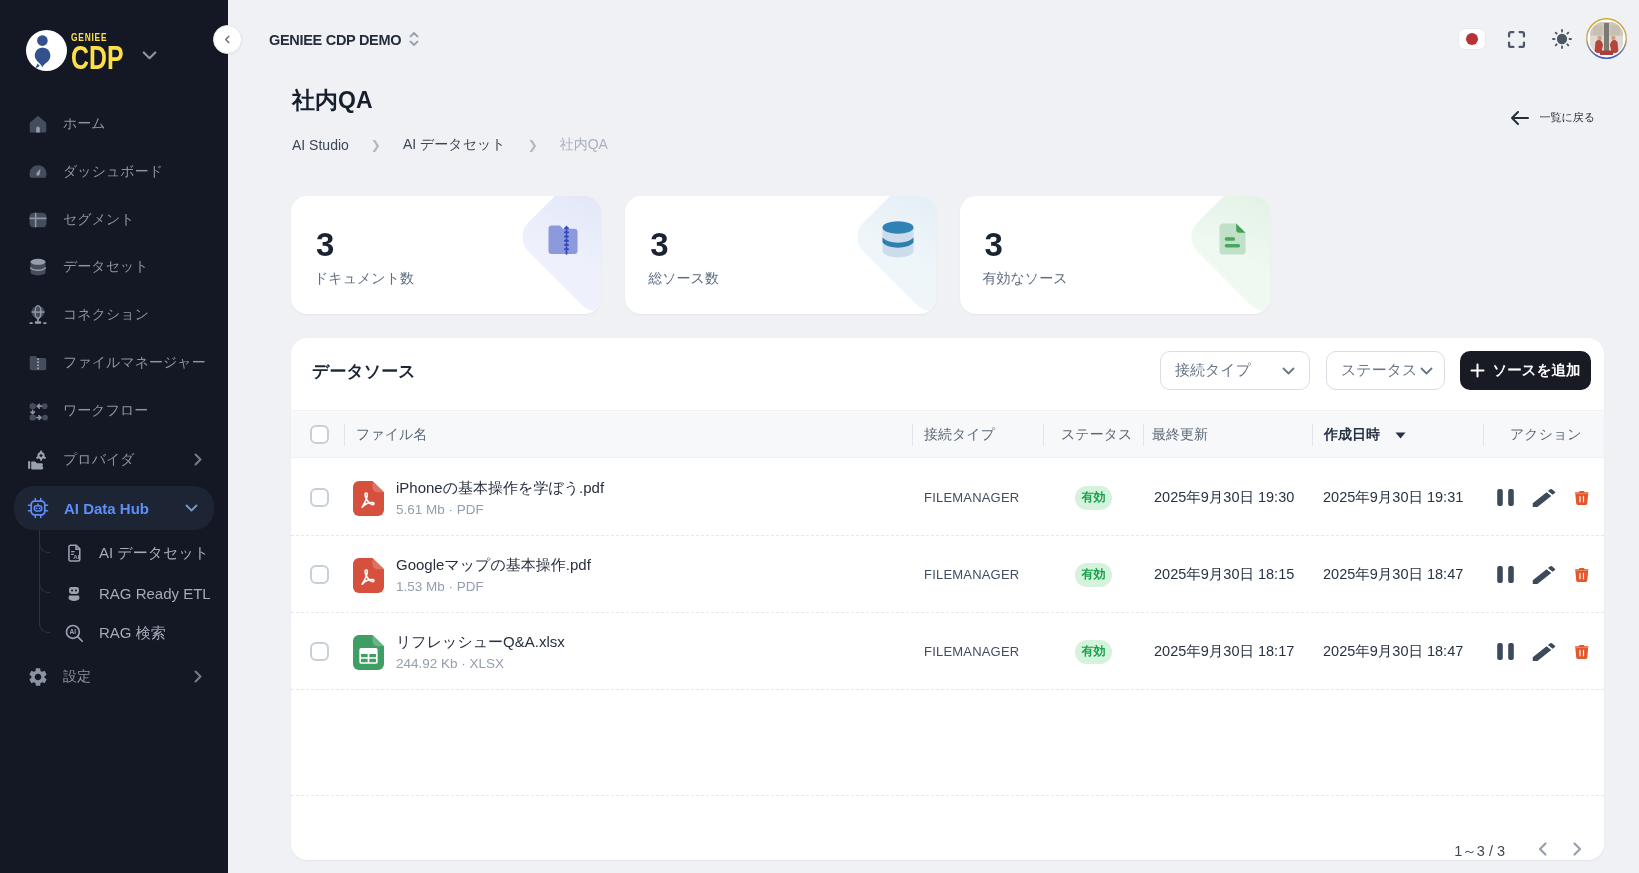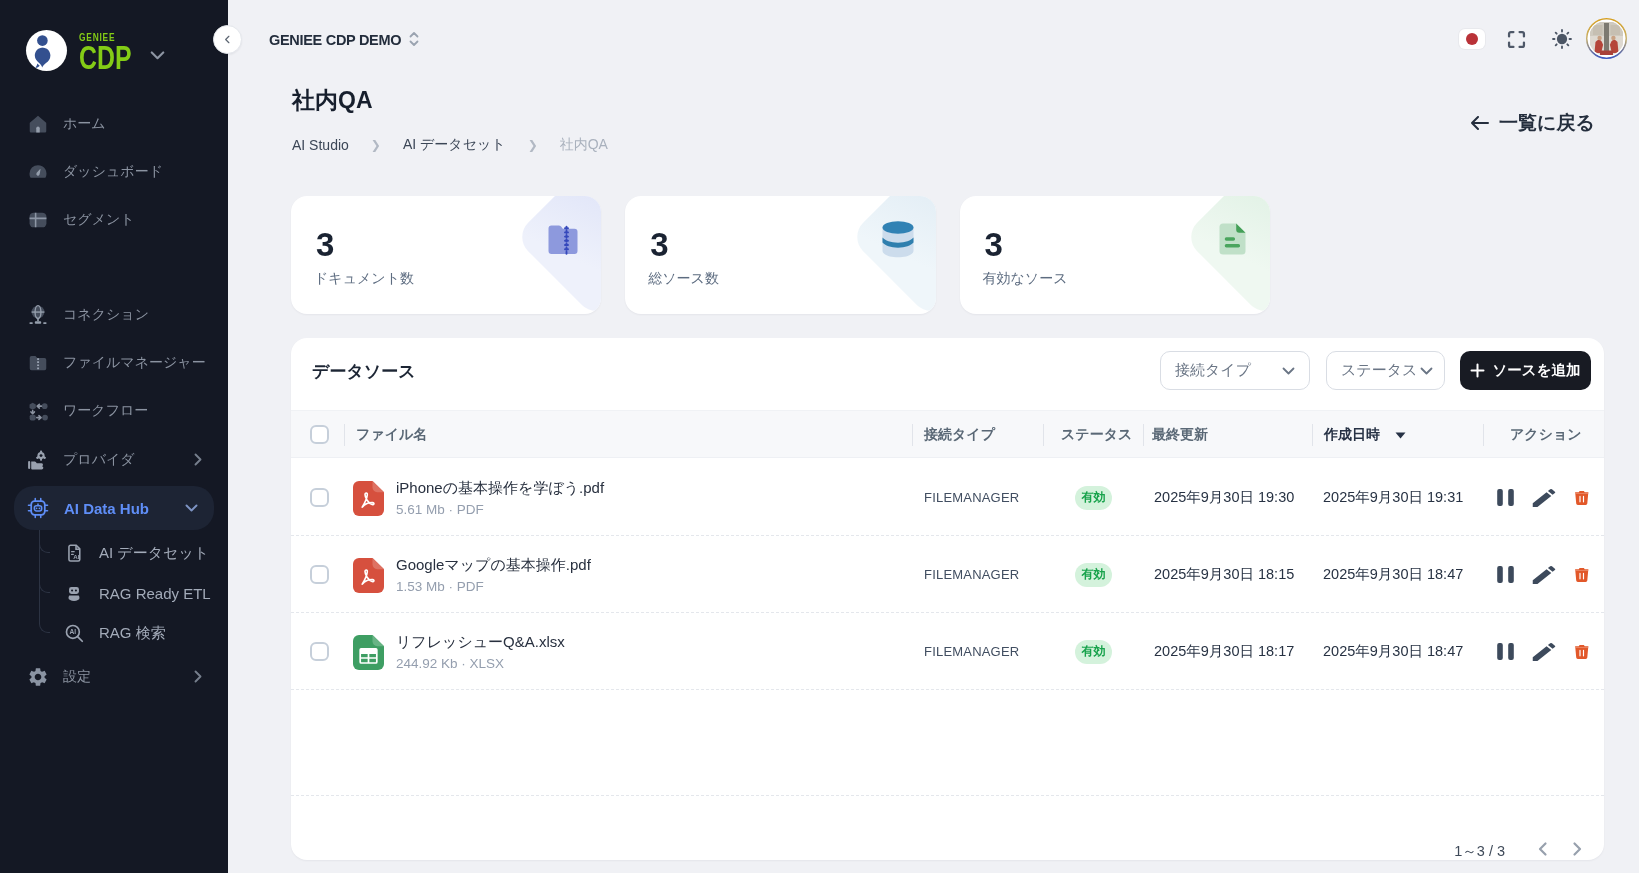--- a/index.html
+++ b/index.html
@@ -3,21 +3,21 @@
 <meta charset="utf-8">
 <style>
 *{margin:0;padding:0;box-sizing:border-box}
 html,body{width:1639px;height:873px;overflow:hidden}
 body{font-family:"Liberation Sans",sans-serif;background:#f0f1f5;position:relative;color:#1b2433}
 .abs{position:absolute}
 
 .sb{position:absolute;left:0;top:0;width:228px;height:873px;background:#141824}
 .logo{position:absolute;left:26px;top:30px;display:flex;align-items:center}
 .logo .mark{width:41px;height:41px;border-radius:50%;background:#fff;position:relative}
-.logo .gtxt{margin-left:12px;color:#84cc16}
+.logo .gtxt{margin-left:4px;color:#fde047}
 .logo .g1{font-size:9.5px;font-weight:700;letter-spacing:.9px;line-height:11px;transform:scale(.88,1.22);transform-origin:0 100%}
 .logo .g2{font-size:27px;font-weight:700;line-height:27px;letter-spacing:0;transform:scale(.92,1.26);transform-origin:0 30%}
 .logo .chev{margin-left:14px;margin-top:10px}
 .mi{position:absolute;left:0;width:228px;height:47px;display:flex;align-items:center}
 .mi .ic{position:absolute;left:27px;width:22px;height:22px}
 .mi .tx{position:absolute;left:63px;font-size:14px;color:#8b93a1}
 .mi .arr{position:absolute;right:26px;color:#767f8d}
 .mi-act{left:14px;width:200px;height:44px;background:#1d2434;border-radius:20px}
 .mi-act .ic{left:13px}
 .mi-act .tx{left:50px;color:#5f8ef7;font-weight:700;font-size:15px}
@@ -29,41 +29,41 @@
 .collapse{position:absolute;left:213px;top:25px;width:29px;height:29px;border-radius:50%;background:#fff;border:1px solid #e4e7ec;color:#5d6673;font-size:14px;display:flex;align-items:center;justify-content:center;box-shadow:0 1px 2px rgba(16,24,40,.06)}
 
 .tb-title{position:absolute;left:269px;top:32px;font-size:14.5px;font-weight:700;color:#232d3c;letter-spacing:-.3px}
 .flag{position:absolute;left:1459px;top:29px;width:26px;height:20px;background:#fff;border-radius:6px;box-shadow:0 0 0 1px rgba(0,0,0,.03)}
 .flag i{position:absolute;left:7px;top:4px;width:12px;height:12px;border-radius:50%;background:#b93238}
 
 .h1{position:absolute;left:292px;top:85px;font-size:23px;font-weight:700;color:#171f2d}
 .crumbs{position:absolute;left:292px;top:136px;font-size:14px;color:#3b4656;display:flex;align-items:center}
 .crumbs .sep{color:#b2b9c4;margin:0 22px;font-size:12px}
 .crumbs .cur{color:#a9b1bd}
-.back{position:absolute;right:44px;top:110px;font-size:19px;font-weight:700;color:#242e3d;display:flex;align-items:center;gap:10px}
+.back{position:absolute;right:44px;top:110px;font-size:11px;font-weight:400;color:#242e3d;display:flex;align-items:center;gap:10px}
 
 .stats{position:absolute;left:291px;top:196px;width:1313px;display:grid;grid-template-columns:repeat(4,1fr);grid-gap:24px}
 .scard{position:relative;height:118px;background:#fff;border-radius:16px;overflow:hidden;box-shadow:0 1px 2px rgba(16,24,40,.05)}
 .wedge{position:absolute;top:-17px;right:-53px;width:116px;height:116px;border-radius:20px;transform:rotate(45deg)}
 .w1{background:linear-gradient(160deg,#dce1f7 0%,#eef1fb 70%)}
 .w2{background:linear-gradient(160deg,#deeaf3 0%,#eff6fa 70%)}
 .w3{background:linear-gradient(160deg,#dcefe1 0%,#eff8f1 70%)}
 .w4{background:linear-gradient(160deg,#f8e8cb 0%,#fcf4e2 70%)}
 .snum{position:absolute;left:25px;top:30px;font-size:33px;font-weight:700;color:#1a2332;letter-spacing:0}
 .slab{position:absolute;left:23px;top:74px;font-size:14px;color:#5d6c80}
 .sic{position:absolute;top:24px;right:20px;width:36px;height:38px}
 
 .tcard{position:absolute;left:291px;top:338px;width:1313px;height:522px;background:#fff;border-radius:16px;box-shadow:0 1px 2px rgba(16,24,40,.05)}
 .tc-title{position:absolute;left:21px;top:22px;font-size:17px;font-weight:700;color:#1c2534}
 .sel{position:absolute;top:13px;height:39px;border:1px solid #d9dde4;border-radius:10px;background:#fff;font-size:15px;color:#6a7585;display:flex;align-items:center}
 .sel1{left:869px;width:150px;padding-left:14px}
 .sel2{left:1035px;width:119px;padding-left:14px}
 .addbtn{position:absolute;left:1169px;top:13px;width:131px;height:39px;background:#181b23;color:#fff;border-radius:10px;font-size:14.5px;font-weight:600;display:flex;align-items:center;justify-content:center;gap:7px}
 .thead{position:absolute;left:0;top:72px;width:1313px;height:48px;background:#f7f8fa;border-top:1px solid #f0f2f5;border-bottom:1px solid #eef0f4}
-.th{position:absolute;top:0;height:48px;display:flex;align-items:center;font-size:14px;font-weight:700;color:#5a6876}
+.th{position:absolute;top:0;height:48px;display:flex;align-items:center;font-size:14px;font-weight:400;color:#5a6876}
 .vsep{position:absolute;top:13px;height:22px;width:1px;background:#e1e4ea}
 .row{position:absolute;left:0;width:1313px;height:77px;border-bottom:1px dashed #e4e7ec}
 .cell{position:absolute;display:flex;align-items:center;height:77px}
 .ftitle{font-size:15px;color:#28303f;margin-bottom:4px}
 .fsub{font-size:13.5px;color:#949eae}
 .fmgr{font-size:13px;color:#414e61;letter-spacing:.2px}
 .badge{background:#d4f2dc;color:#17a24b;font-size:12px;font-weight:600;border-radius:999px;padding:3.5px 6.5px}
 .dt{font-size:14.5px;color:#273243}
 .cbx{position:absolute;left:19px;top:29px;width:19px;height:19px;border:2px solid #c6cfda;border-radius:6px;background:#fff}
 .cbh{top:14px}
@@ -102,20 +102,28 @@
         <path d="M13.6 14.9a1.8 1.8 0 1 1-3.1-1.8c.55-.95 4.3-4.6 4.3-4.6s-.65 5.45-1.2 6.4Z" fill="#959eac"></path>
       </svg>
     <span class="tx">ダッシュボード</span>
   </div>
   <div class="mi" style="top:196px">
     <svg class="ic" viewBox="0 0 24 24">
         <rect x="2.8" y="4" width="18.4" height="16" rx="4.5" fill="#454d5c"></rect>
         <path d="M2.8 10.2h18.4M9.4 4v16" stroke="#8d96a5" stroke-width="1.7"></path>
       </svg>
     <span class="tx">セグメント</span>
+  </div>
+  <div class="mi" style="top:243px">
+    <svg class="ic" viewBox="0 0 24 24">
+        <path d="M3.8 6.5v11.3c0 1.9 3.7 3.4 8.2 3.4s8.2-1.5 8.2-3.4V6.5Z" fill="#454d5c"></path>
+        <ellipse cx="12" cy="6.3" rx="8.2" ry="3.3" fill="#959eac"></ellipse>
+        <path d="M3.8 12.2c0 1.9 3.7 3.4 8.2 3.4s8.2-1.5 8.2-3.4" stroke="#959eac" stroke-width="1.6" fill="none"></path>
+      </svg>
+    <span class="tx">データセット</span>
   </div>
   <div class="mi" style="top:291px">
     <svg class="ic" viewBox="0 0 24 24">
         <circle cx="12" cy="8.8" r="7" fill="#454d5c"></circle>
         <g stroke="#959eac" stroke-width="1.5" fill="none">
           <ellipse cx="12" cy="8.8" rx="3.2" ry="7"></ellipse>
           <path d="M5 8.8h14"></path>
         </g>
         <path d="M12 15.8v3" stroke="#959eac" stroke-width="1.8"></path>
         <rect x="8.5" y="18.8" width="7" height="2.7" rx="1" fill="#959eac"></rect>

